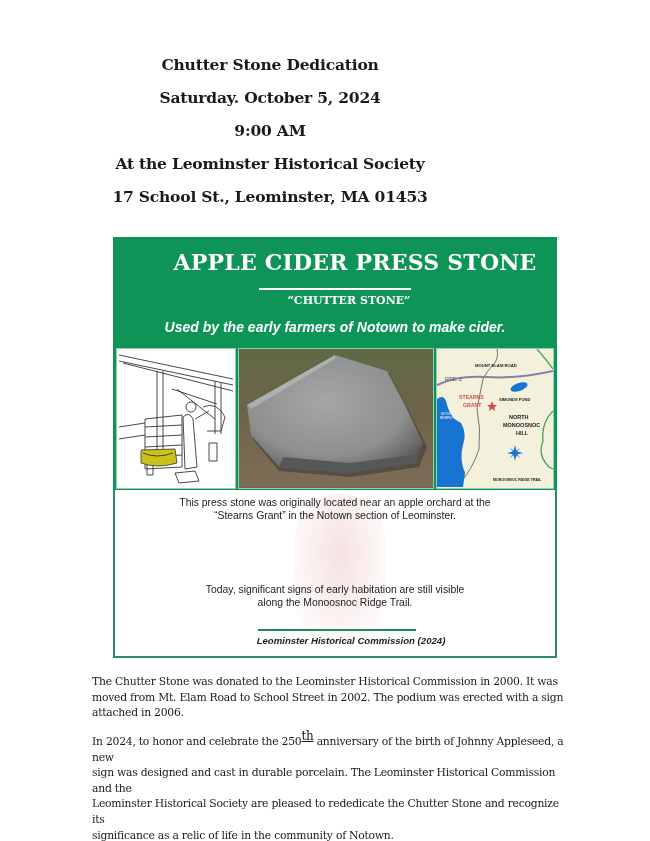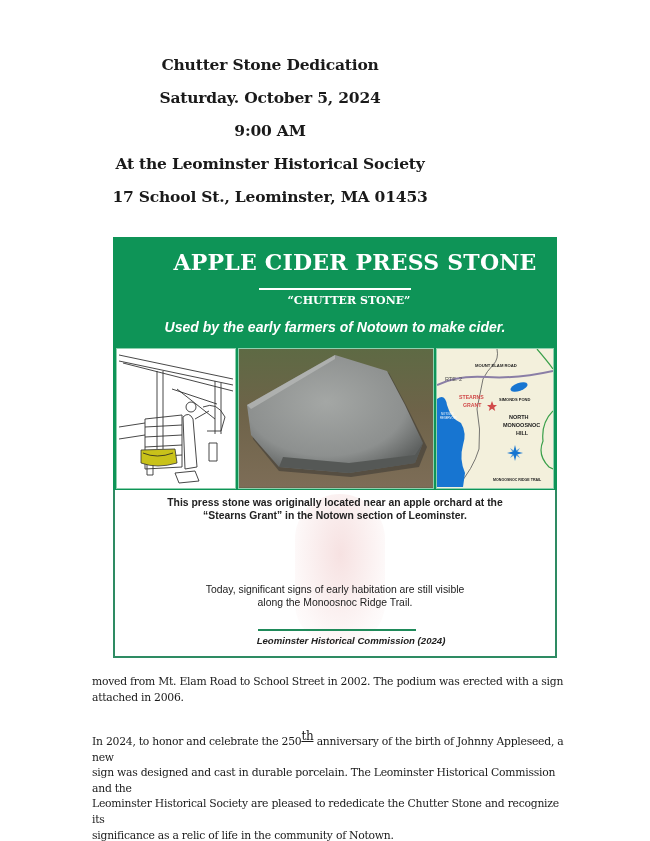--- a/index.html
+++ b/index.html
@@ -17,21 +17,21 @@
   .sign-tagline { position: absolute; left: 0; top: 82px; width: 100%; text-align: center; color: #fff; font-family: "Liberation Sans", sans-serif; font-style: italic; font-weight: bold; font-size: 14px; }
 
   .panel { position: absolute; top: 111px; height: 141px; border: 1.5px solid #8fd0ae; overflow: hidden; }
   .panel-drawing { left: 3px; width: 120px; background: #ffffff; }
   .panel-photo { left: 125px; width: 196px; background: #6f6650; }
   .panel-map { left: 323px; width: 118px; background: #f3f0dc; }
 
   .sign-body { position: absolute; left: 0; top: 253px; width: 444px; height: 168px; background: #ffffff; border: 2px solid #2e8b63; border-top: none; overflow: hidden; }
   .apple-watermark { position: absolute; left: 180px; top: 4px; width: 90px; height: 150px; border-radius: 45px 45px 40px 40px; background: radial-gradient(ellipse at 50% 40%, rgba(230,170,170,0.35), rgba(240,200,200,0.12) 70%, rgba(255,255,255,0) 100%); }
   .body-text { position: absolute; left: 0; width: 100%; text-align: center; font-family: "Liberation Sans", sans-serif; font-size: 10.4px; line-height: 13.3px; color: #222; }
-  .bt1 { top: 6px; font-weight: bold; }
+  .bt1 { top: 6px; }
   .bt2 { top: 43px; }
   .bt3 { top: 93px; }
   .body-rule { position: absolute; left: 143px; top: 139px; width: 158px; height: 2px; background: #1f8a5a; }
   .body-credit { position: absolute; left: 0; top: 145px; width: 100%; text-align: center; font-family: "Liberation Sans", sans-serif; font-style: italic; font-weight: bold; font-size: 9.6px; color: #222; padding-left: 32px; }
 
   .para { position: absolute; left: 92px; width: 480px; font-family: "DejaVu Serif", serif; font-size: 10.8px; line-height: 15.6px; color: #1a1a1a; letter-spacing: -0.25px; }
   .p1 { top: 674px; }
   .p2 { top: 734px; }
   sup { font-size: 12px; line-height: 0; vertical-align: super; text-decoration: underline; }
 </style>
@@ -137,20 +137,21 @@
     <div class="body-text bt3">
       <div>Today, significant signs of early habitation are still visible</div>
       <div>along the Monoosnoc Ridge Trail.</div>
     </div>
     <div class="body-rule"></div>
     <div class="body-credit">Leominster Historical Commission (2024)</div>
   </div>
 </div>
 
 <div class="para p1">
+  <div>The Chutter Stone was donated to the Leominster Historical Commission in 2000.  It was</div>
   <div>moved from Mt. Elam Road to School Street in 2002. The podium was erected with a sign</div>
   <div>attached in 2006.</div>
 </div>
 
 <div class="para p2">
   <div><span>In 2024, to honor and celebrate the 250</span><sup>th</sup><span> anniversary of the birth of Johnny Appleseed, a new</span></div>
   <div>sign was designed and cast in durable porcelain. The Leominster Historical Commission and the</div>
   <div>Leominster Historical Society are pleased to rededicate the Chutter Stone and recognize its</div>
   <div>significance as a relic of life in the community of Notown.</div>
 </div>

